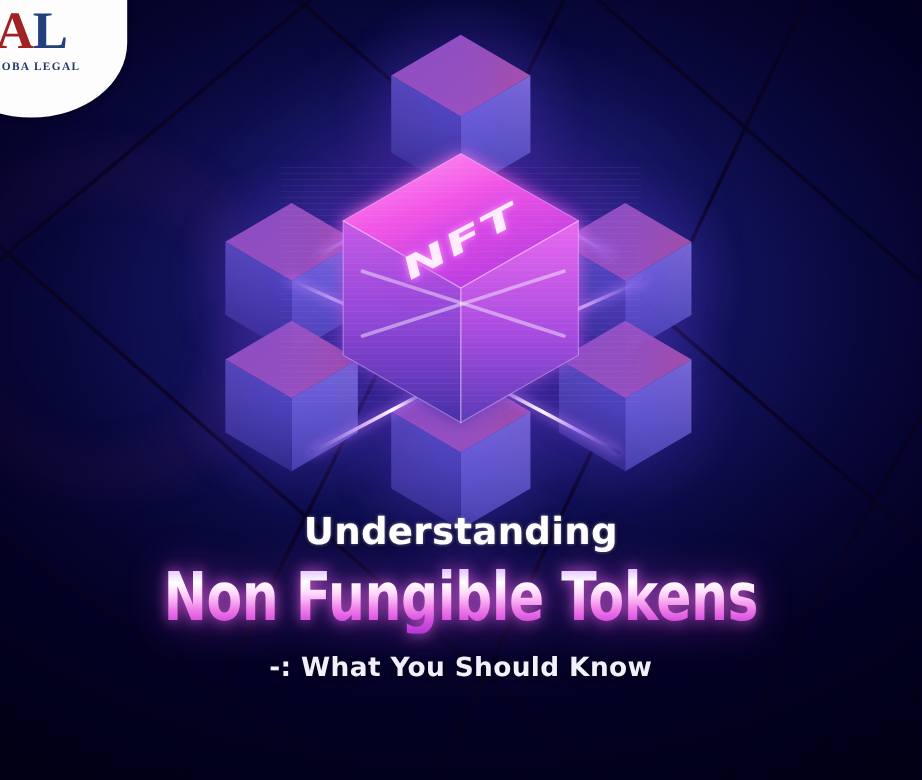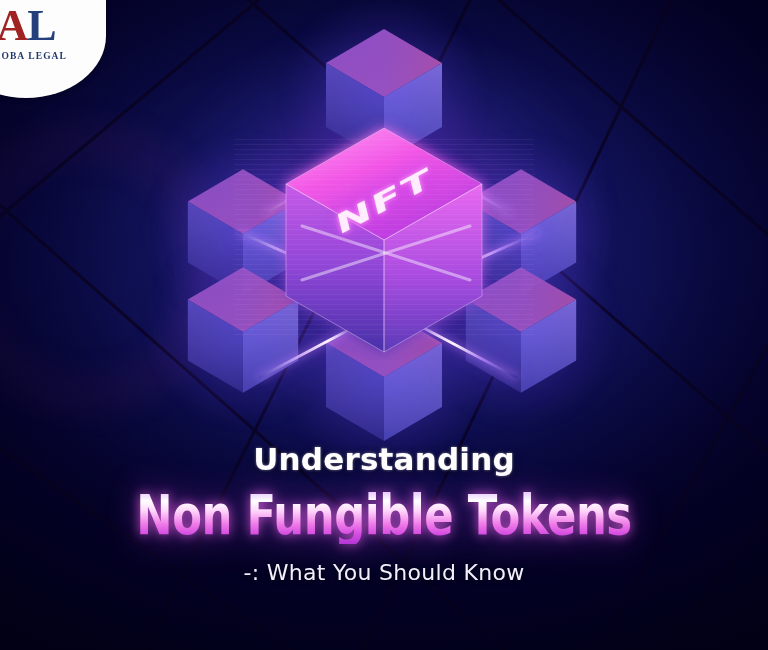--- a/index.html
+++ b/index.html
@@ -122,21 +122,21 @@
   .logo-mark .g2 { color:#24407c; }
   .logo-sub {
     margin-top:3px;
     font-family:"Liberation Serif", serif;
     font-size:9.5px; letter-spacing:1.1px; font-weight:700;
     color:#23386c; white-space:nowrap;
   }
 
   
   .textblock {
-    position:absolute; left:0; right:0; top:442px;
+    position:absolute; left:0; right:0; top:426px;
     text-align:center;
   }
   .kicker {
     font-family:"DejaVu Sans", sans-serif;
     font-size:31px; font-weight:700; letter-spacing:.2px;
     color:#ffffff;
     text-shadow:0 0 3px rgba(255,255,255,.45), 0 2px 8px rgba(0,0,0,.55);
     line-height:1.12;
   }
   .headline {
@@ -147,21 +147,21 @@
     transform:scaleX(.86);
     background:linear-gradient(180deg,#d9a8ff 0%, #ffffff 26%, #ffd9fb 42%, #ef7ae8 66%, #d24be0 84%, #b436d6 100%);
     -webkit-background-clip:text; background-clip:text;
     -webkit-text-fill-color:transparent; color:transparent;
     filter:drop-shadow(0 0 6px rgba(255,110,245,.70)) drop-shadow(0 0 18px rgba(190,60,230,.45));
     white-space:nowrap;
   }
   .subline {
     margin-top:16px;
     font-family:"DejaVu Sans", sans-serif;
-    font-size:22px; font-weight:400; letter-spacing:.3px;
+    font-size:22px; font-weight:700; letter-spacing:.3px;
     color:#f2f0fb;
     text-shadow:0 1px 5px rgba(0,0,0,.6);
   }
 </style>
 </head>
 <body>
 
 <div id="banner">
 
   <div class="bg-base"></div>

